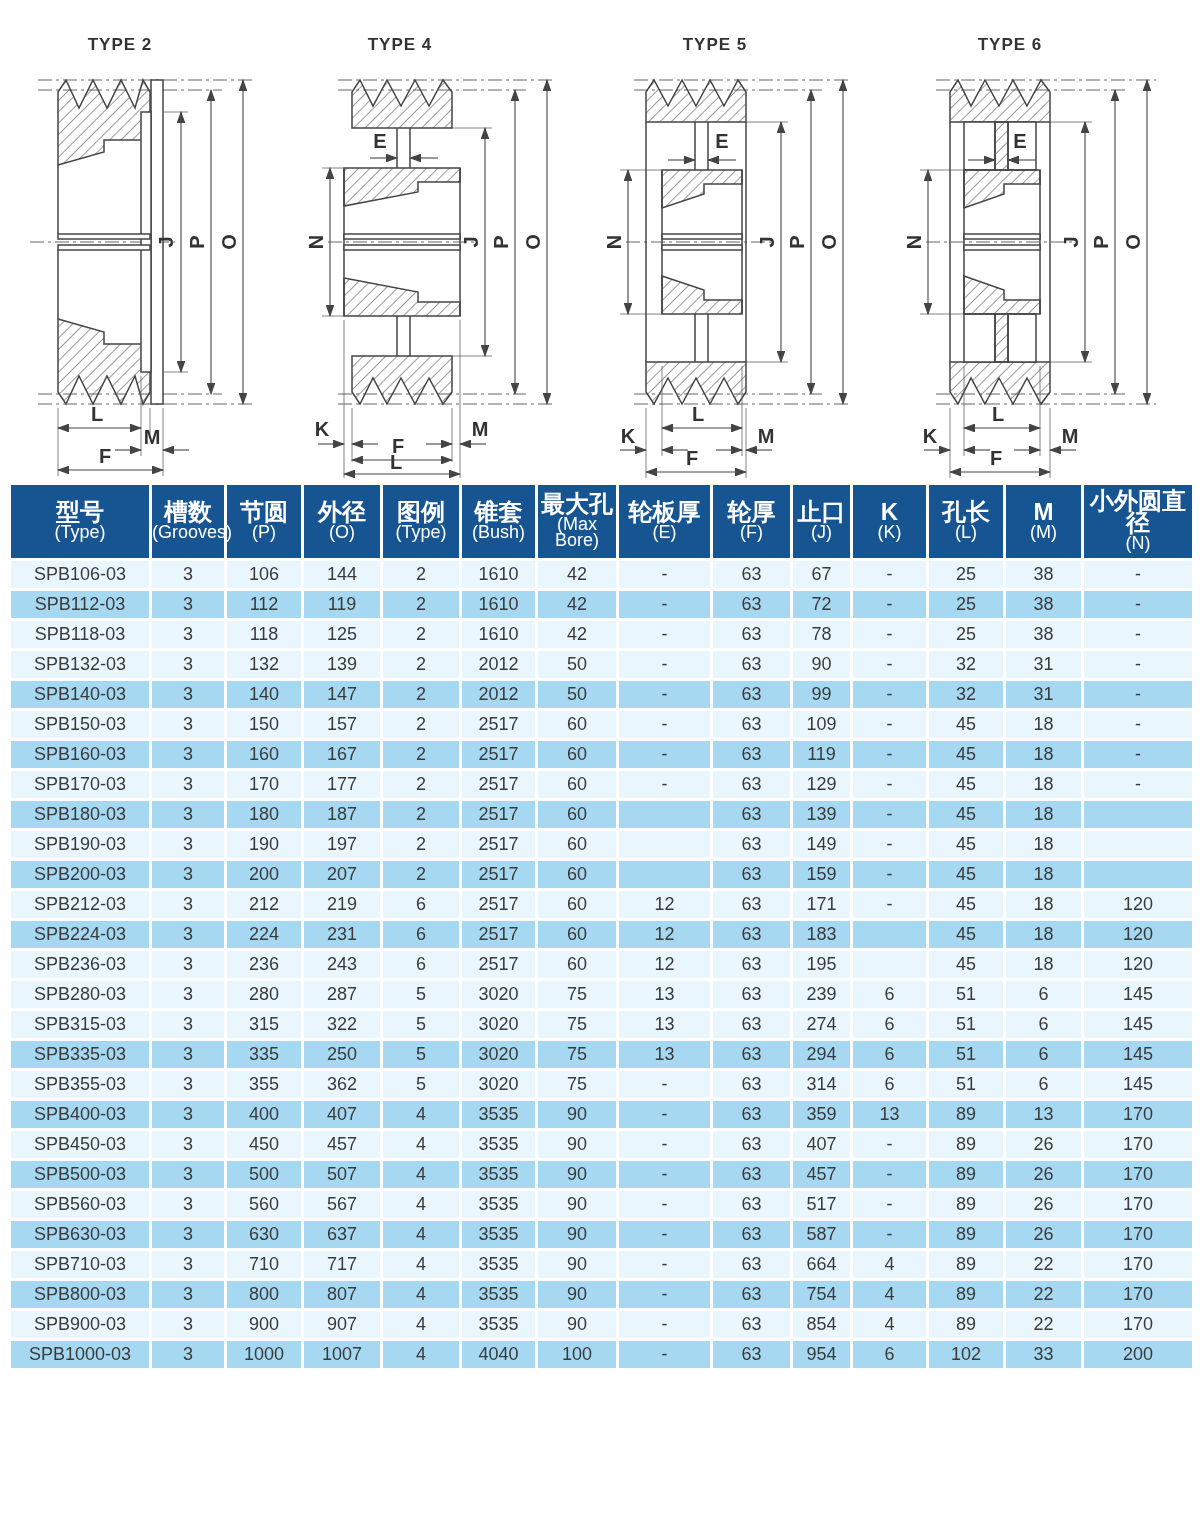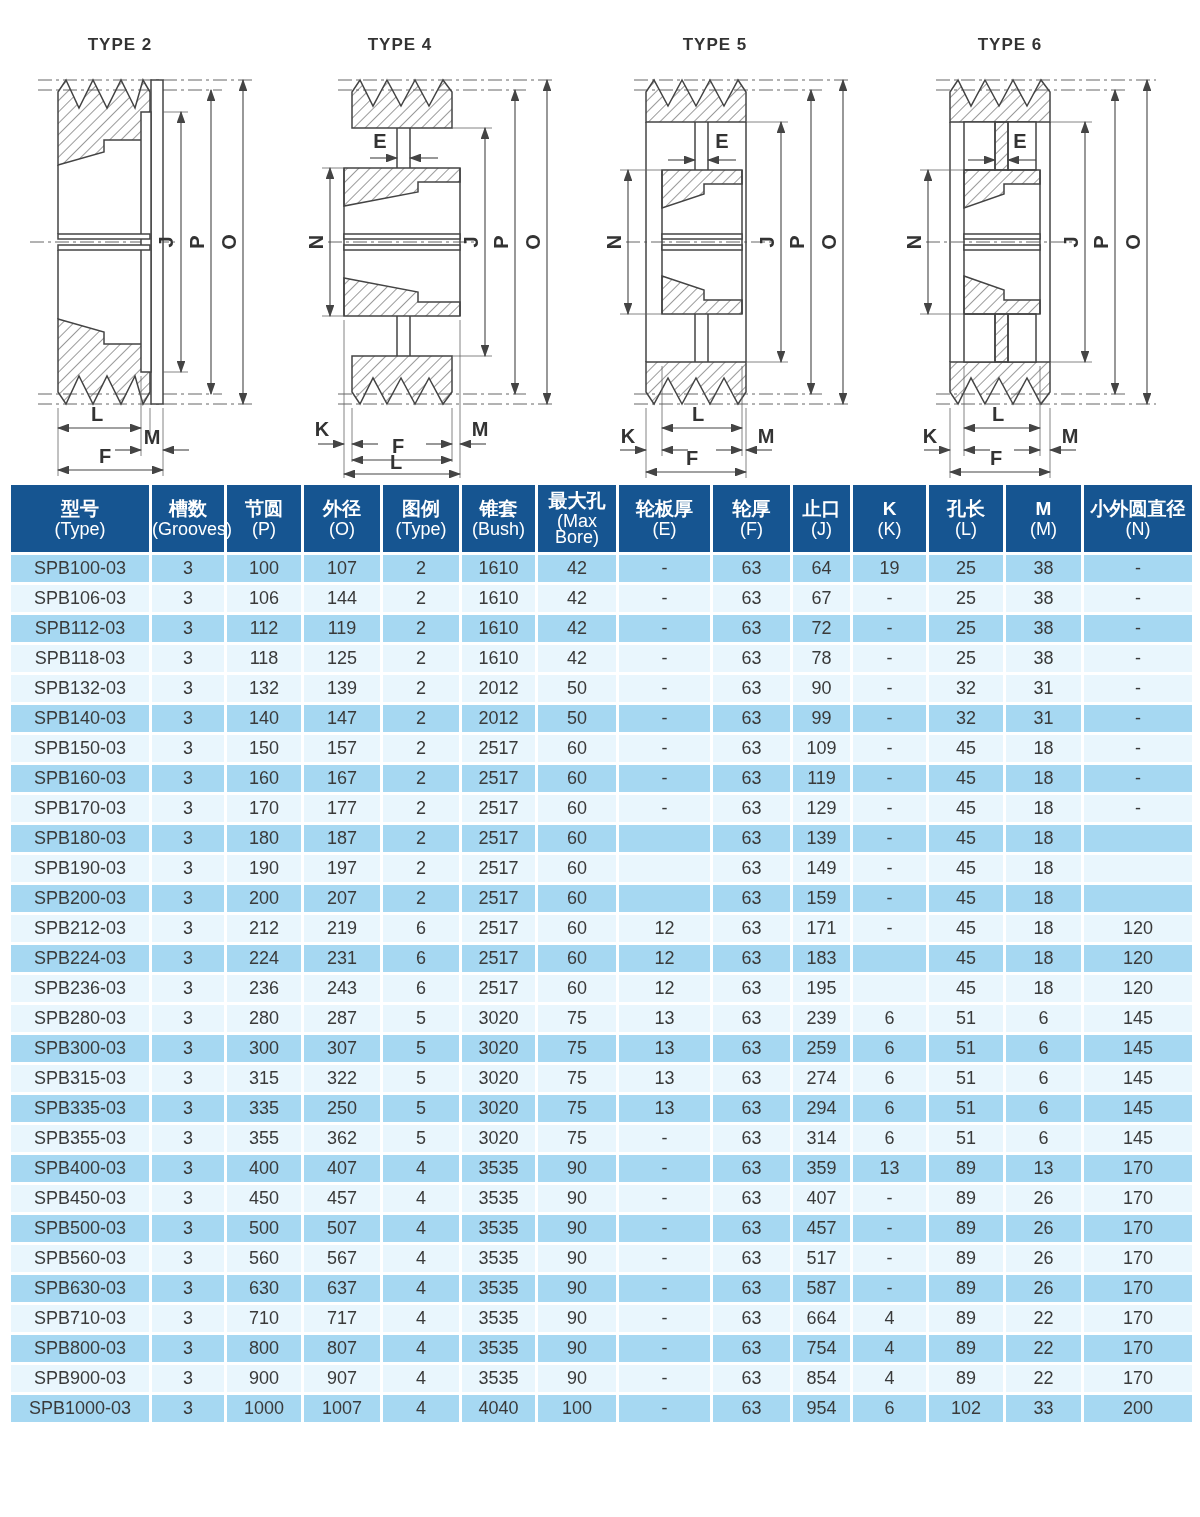--- a/index.html
+++ b/index.html
@@ -21,21 +21,21 @@
   .cline{stroke:#555;stroke-width:0.9;fill:none;stroke-dasharray:14 4 3 4;}
   
   table.spec{
     border-collapse:collapse;table-layout:fixed;
     width:1184px;margin:2px 0 0 8px;
   }
   table.spec th{
     background:var(--header-bg,#165591);color:#fff;
     border:3px solid #fff;padding:5px 0 7px 0;vertical-align:middle;
   }
-  table.spec th .zh{font-size:19px;font-weight:700;line-height:22px;}
+  table.spec th .zh{font-size:24px;font-weight:700;line-height:22px;}
   table.spec th .en{font-size:18px;font-weight:400;line-height:16px;margin-top:1px;}
   table.spec td{
     border:3px solid #fff;text-align:center;vertical-align:middle;
     font-size:18px;color:#3a3a3a;height:27px;line-height:27px;
     padding:0;white-space:nowrap;overflow:hidden;
   }
   tr.odd td{background:var(--row-dark,#a6d8f2);}
   tr.even td{background:var(--row-light,#e9f6fd);}
 </style>
 </head>
@@ -388,36 +388,20 @@
             <div class="zh">M</div>
             <div class="en">(M)</div>
           </th>
           <th>
             <div class="zh">小外圆直径</div>
             <div class="en">(N)</div>
           </th>
         </tr>
     </thead>
     <tbody>
-        <tr class="odd">
-          <td>SPB100-03</td>
-          <td>3</td>
-          <td>100</td>
-          <td>107</td>
-          <td>2</td>
-          <td>1610</td>
-          <td>42</td>
-          <td>-</td>
-          <td>63</td>
-          <td>64</td>
-          <td>19</td>
-          <td>25</td>
-          <td>38</td>
-          <td>-</td>
-        </tr>
         <tr class="even">
           <td>SPB106-03</td>
           <td>3</td>
           <td>106</td>
           <td>144</td>
           <td>2</td>
           <td>1610</td>
           <td>42</td>
           <td>-</td>
           <td>63</td>
@@ -644,36 +628,20 @@
           <td>3020</td>
           <td>75</td>
           <td>13</td>
           <td>63</td>
           <td>239</td>
           <td>6</td>
           <td>51</td>
           <td>6</td>
           <td>145</td>
         </tr>
-        <tr class="odd">
-          <td>SPB300-03</td>
-          <td>3</td>
-          <td>300</td>
-          <td>307</td>
-          <td>5</td>
-          <td>3020</td>
-          <td>75</td>
-          <td>13</td>
-          <td>63</td>
-          <td>259</td>
-          <td>6</td>
-          <td>51</td>
-          <td>6</td>
-          <td>145</td>
-        </tr>
         <tr class="even">
           <td>SPB315-03</td>
           <td>3</td>
           <td>315</td>
           <td>322</td>
           <td>5</td>
           <td>3020</td>
           <td>75</td>
           <td>13</td>
           <td>63</td>

